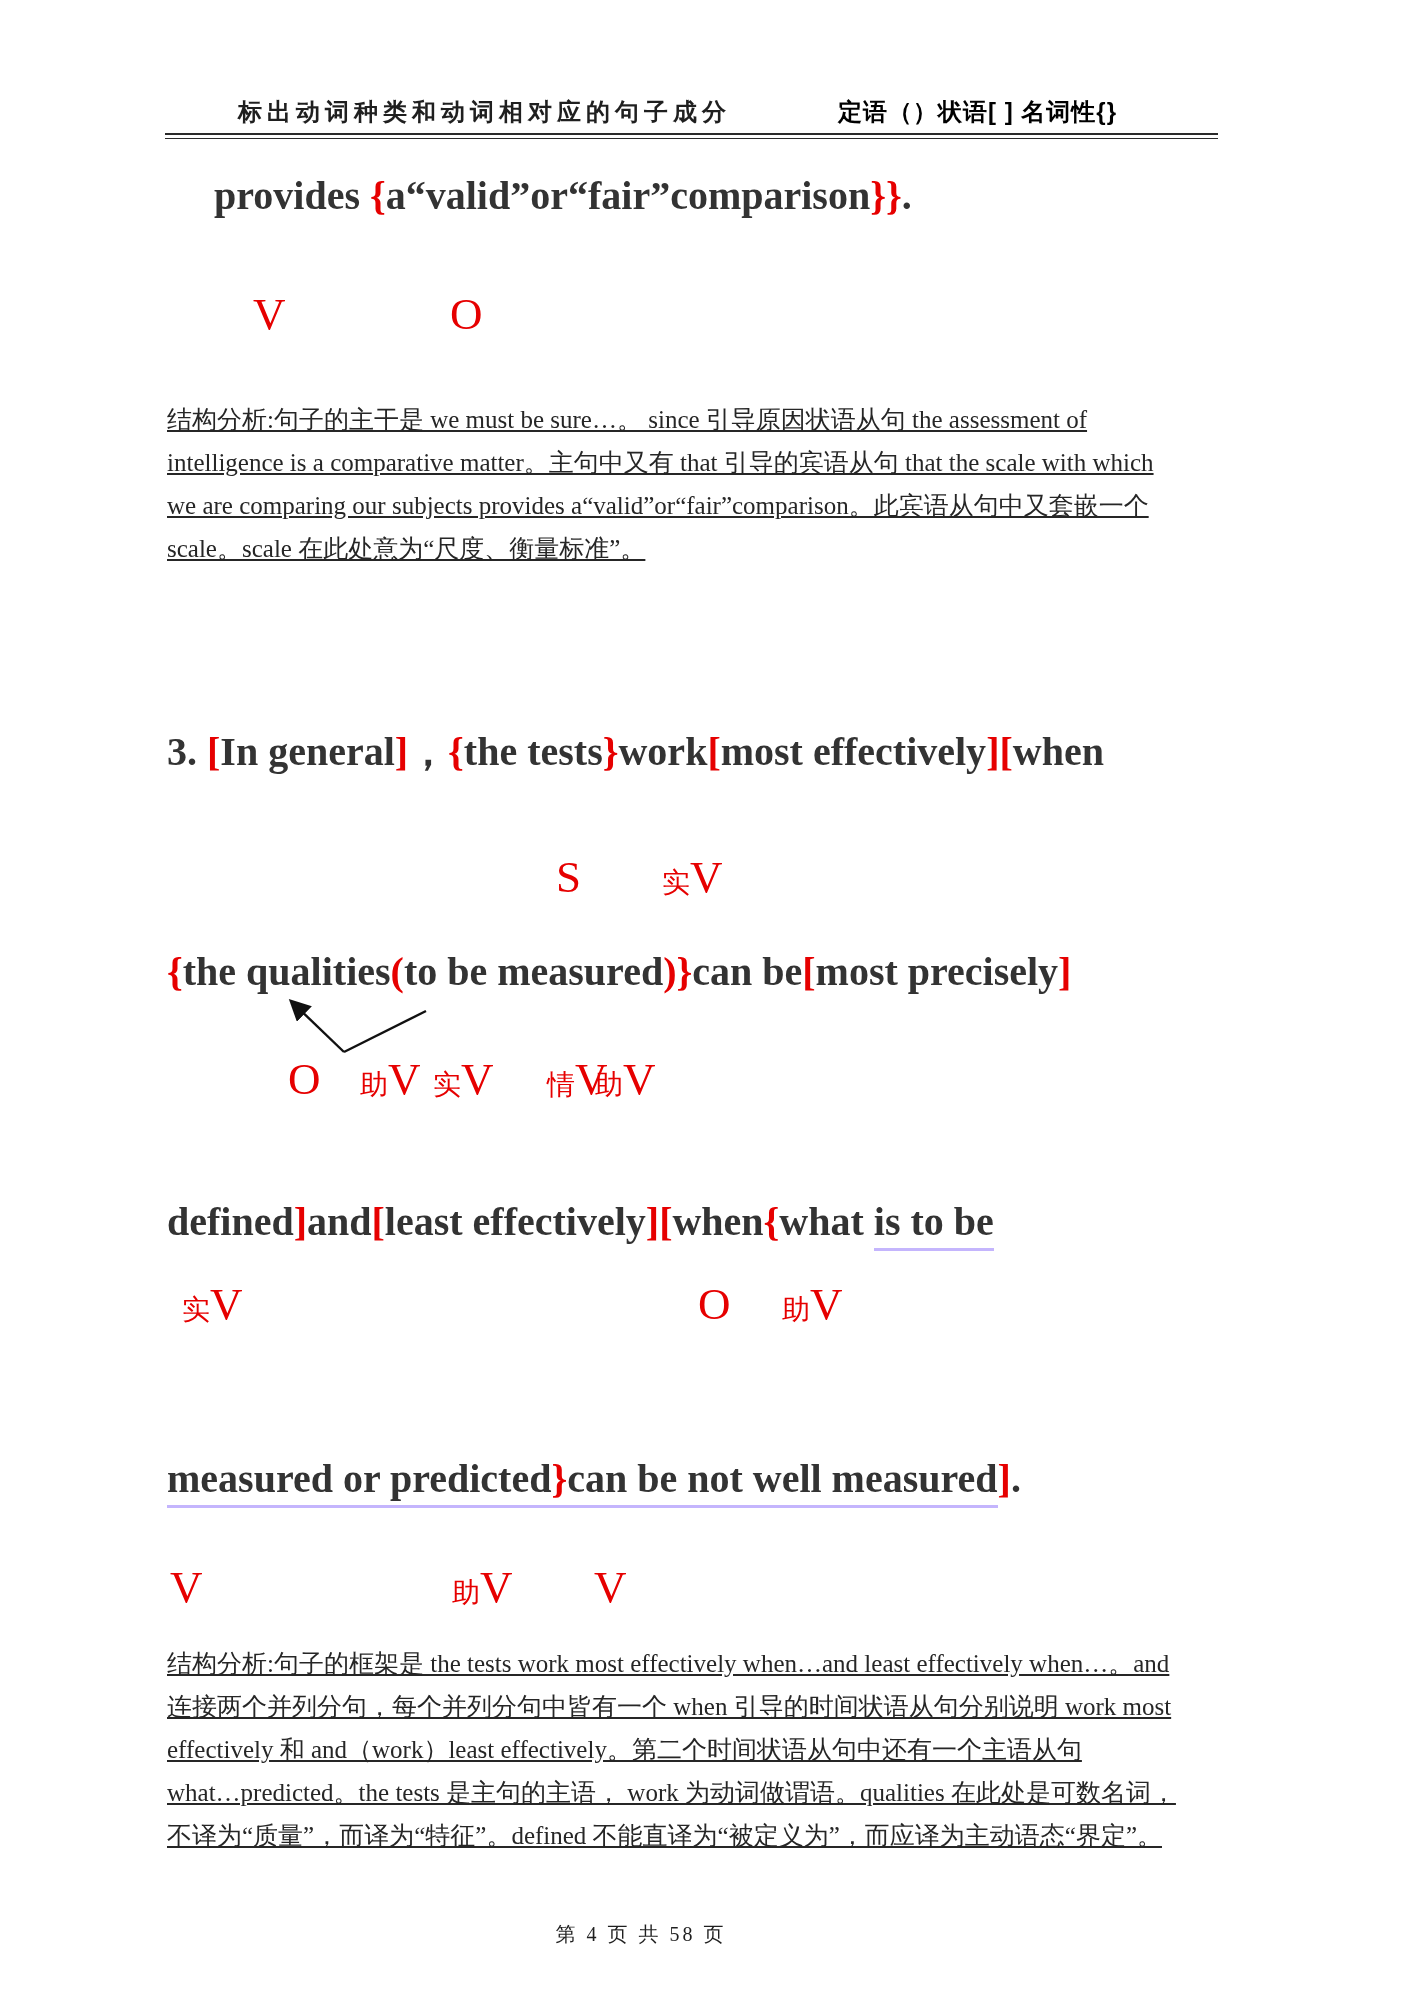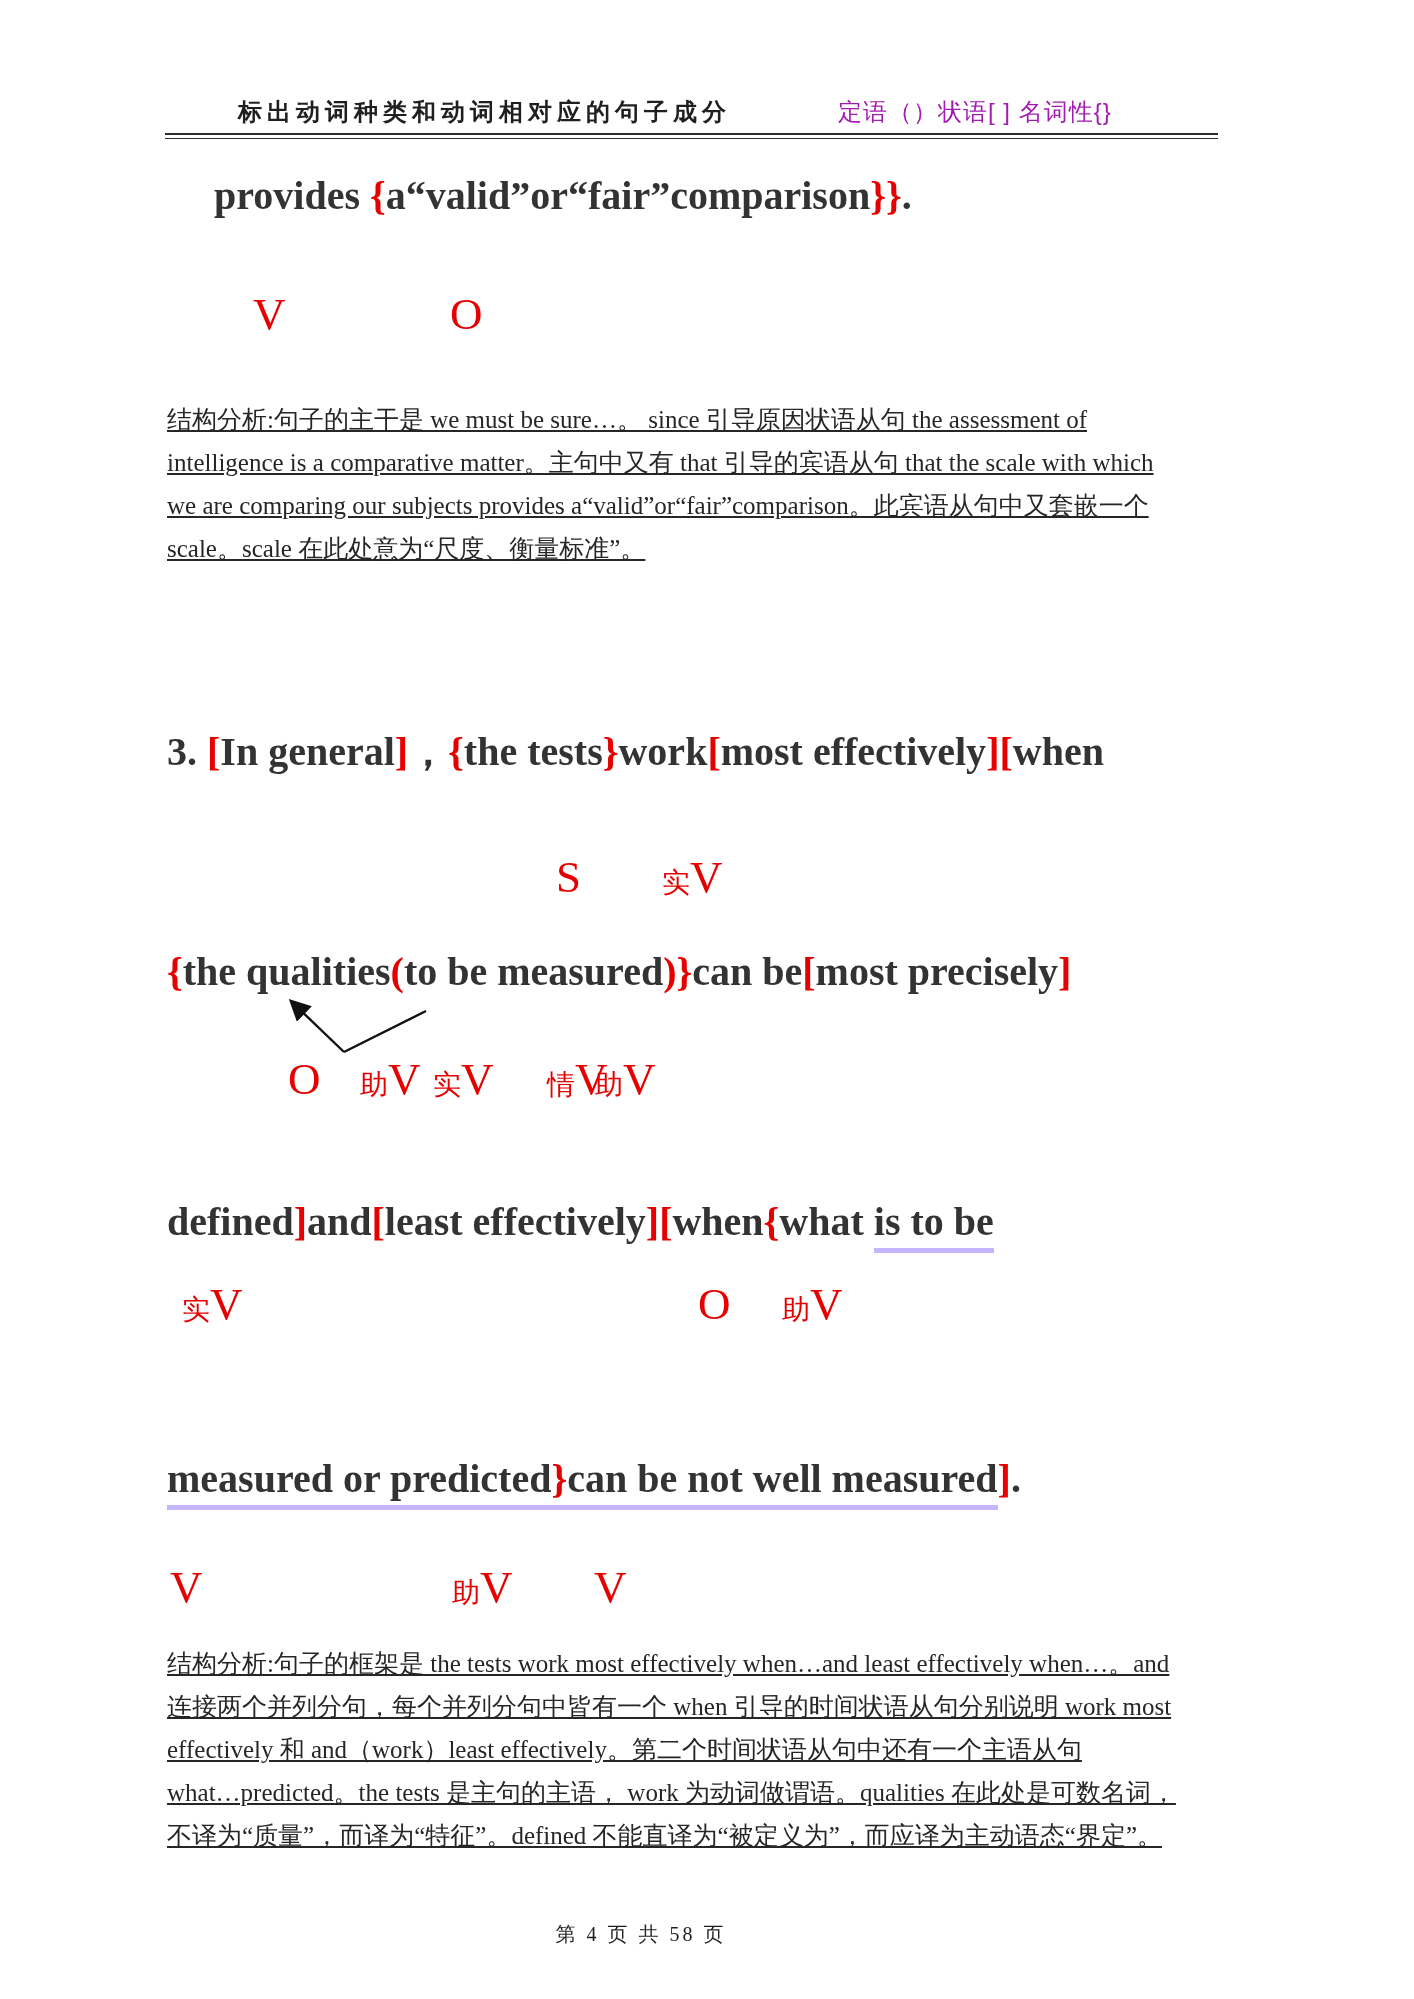--- a/index.html
+++ b/index.html
@@ -8,31 +8,31 @@
     font-family:"Liberation Serif","DejaVu Serif",serif;color:var(--text,#2b2b2b);
   }
   .header-left{
     position:absolute;top:96px;left:238px;
     font-family:"Liberation Sans","DejaVu Sans",sans-serif;
     font-weight:bold;font-size:24px;letter-spacing:5px;color:#1f1f1f;white-space:pre;
   }
   .header-right{
     position:absolute;top:96px;left:838px;
     font-family:"Liberation Sans","DejaVu Sans",sans-serif;
-    font-weight:normal;font-size:24px;letter-spacing:1px;color:#a21caf;white-space:pre;
+    font-weight:bold;font-size:24px;letter-spacing:1px;color:#000000;white-space:pre;
   }
   .rule{
     position:absolute;top:133px;left:165px;width:1081px;height:3px;
     border-top:2px solid #2a2a2a;border-bottom:1px solid #2a2a2a;
   }
   .sentence{
     position:absolute;white-space:pre;font-weight:bold;font-size:40px;color:#333;line-height:1.2;
   }
   .sentence .red{color:var(--accent-red,#e60000);}
-  .ul{border-bottom:5px solid #c4b5fd;padding-bottom:4px;}
+  .ul{border-bottom:3px solid #c4b5fd;padding-bottom:4px;}
   .marker{
     position:absolute;white-space:pre;color:var(--accent-red,#e60000);line-height:1;
   }
   .marker .cjk{font-size:28px;}
   .marker .lat{font-size:45px;}
   .para{position:absolute;left:167px;color:#262626;}
   .pline{white-space:pre;height:43px;line-height:43px;font-size:25px;text-decoration:underline;}
   .arrows{position:absolute;}
   .footer{
     position:absolute;top:1921px;left:0;width:100%;text-align:center;

